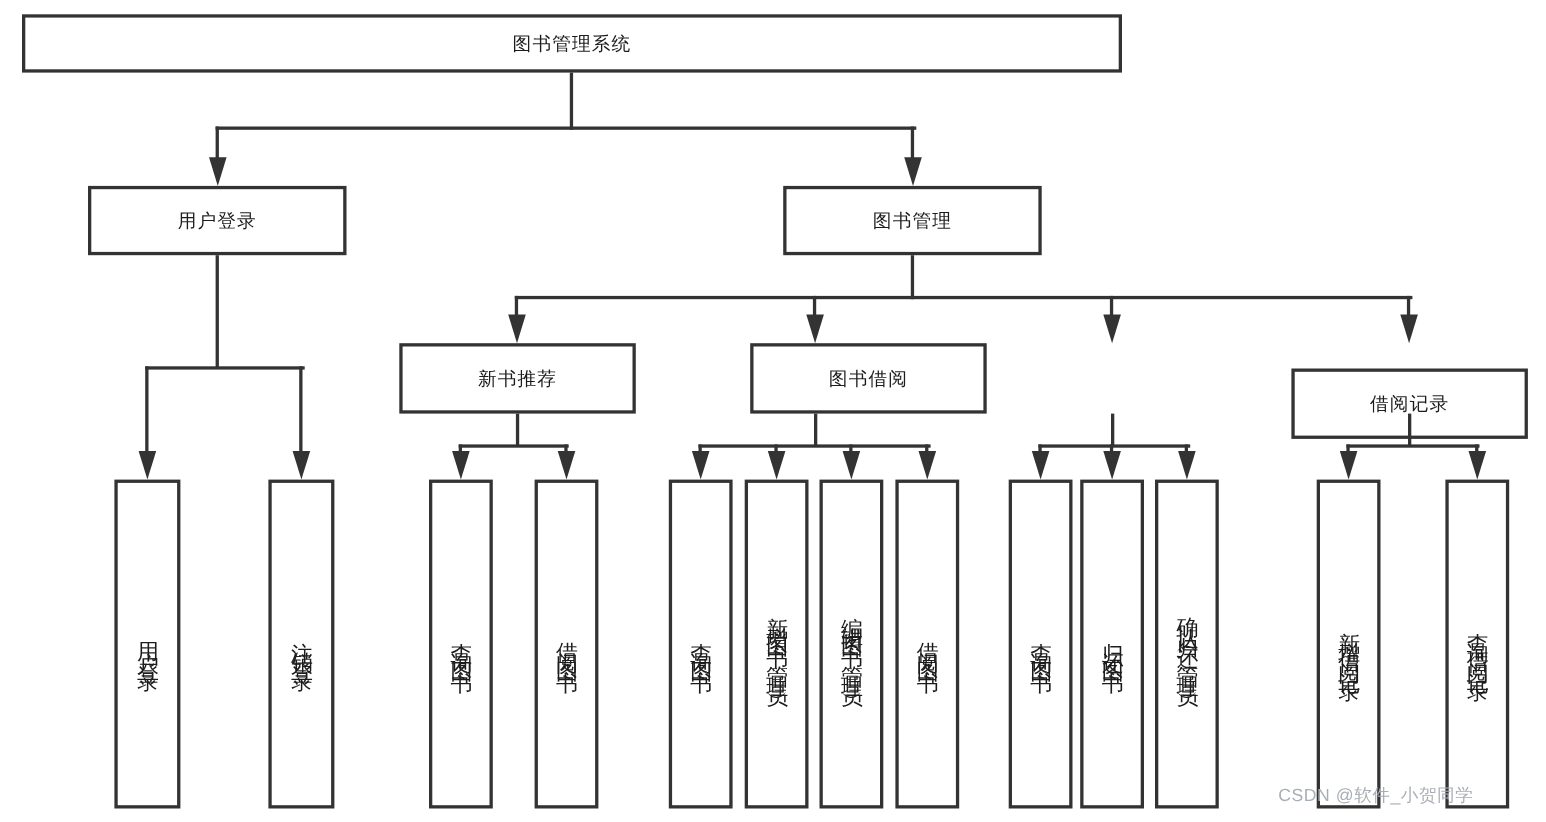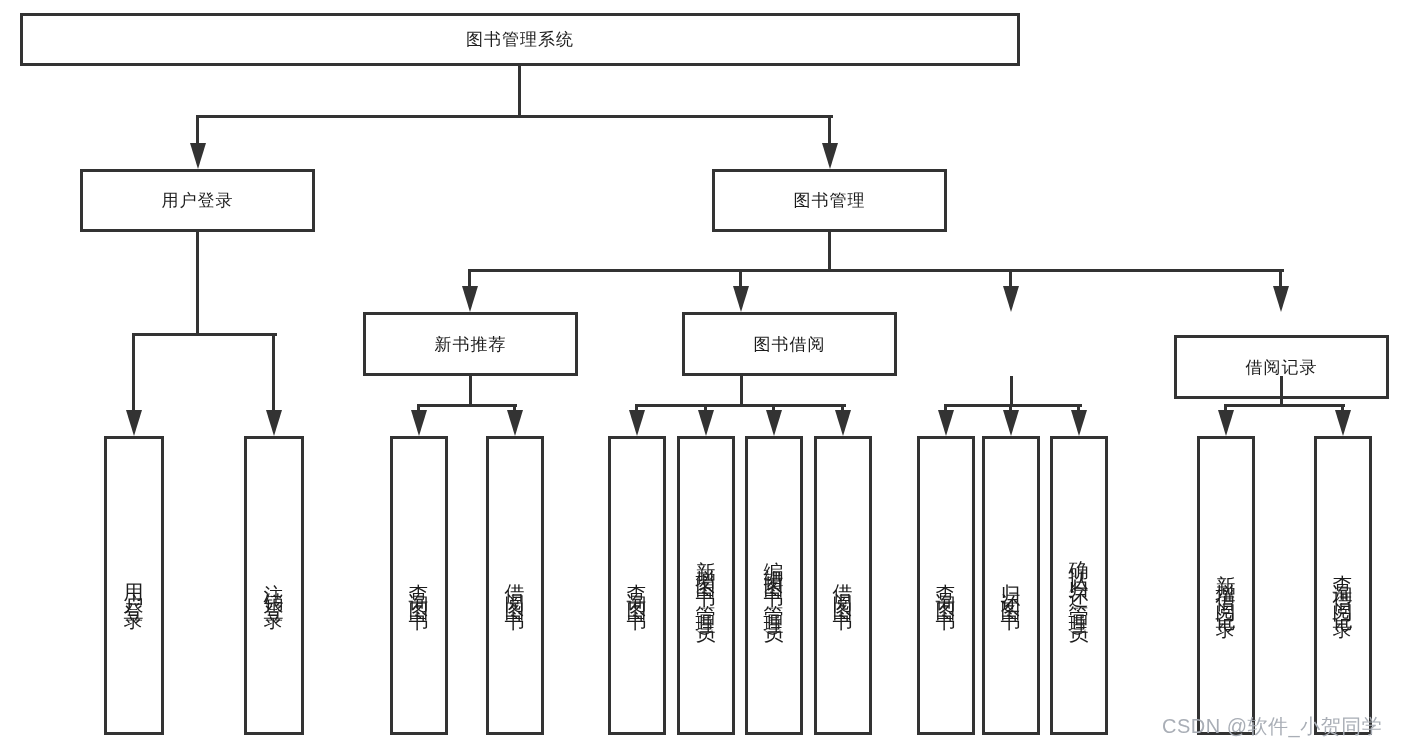--- a/index.html
+++ b/index.html
@@ -21,21 +21,21 @@
     font-size:20px;letter-spacing:9px;line-height:1;white-space:nowrap;
   }
   .ln{position:absolute;background:#333333;}
   .ar{
     position:absolute;width:0;height:0;
     border-left:8px solid transparent;border-right:8px solid transparent;
     border-top:26px solid #333333;
   }
   .wm{
     position:absolute;left:1162px;top:713px;z-index:5;
-    font-size:20px;color:#a9aeb6;letter-spacing:0.5px;white-space:nowrap;
+    font-size:16px;color:#a9aeb6;letter-spacing:0.5px;white-space:nowrap;
   }
 </style>
 </head>
 <body>
 
 <div class="canvas">
 
   <div class="bx" style="left:20px;top:13px;width:1000px;height:53px;">
     <span>图书管理系统</span>
   </div>

